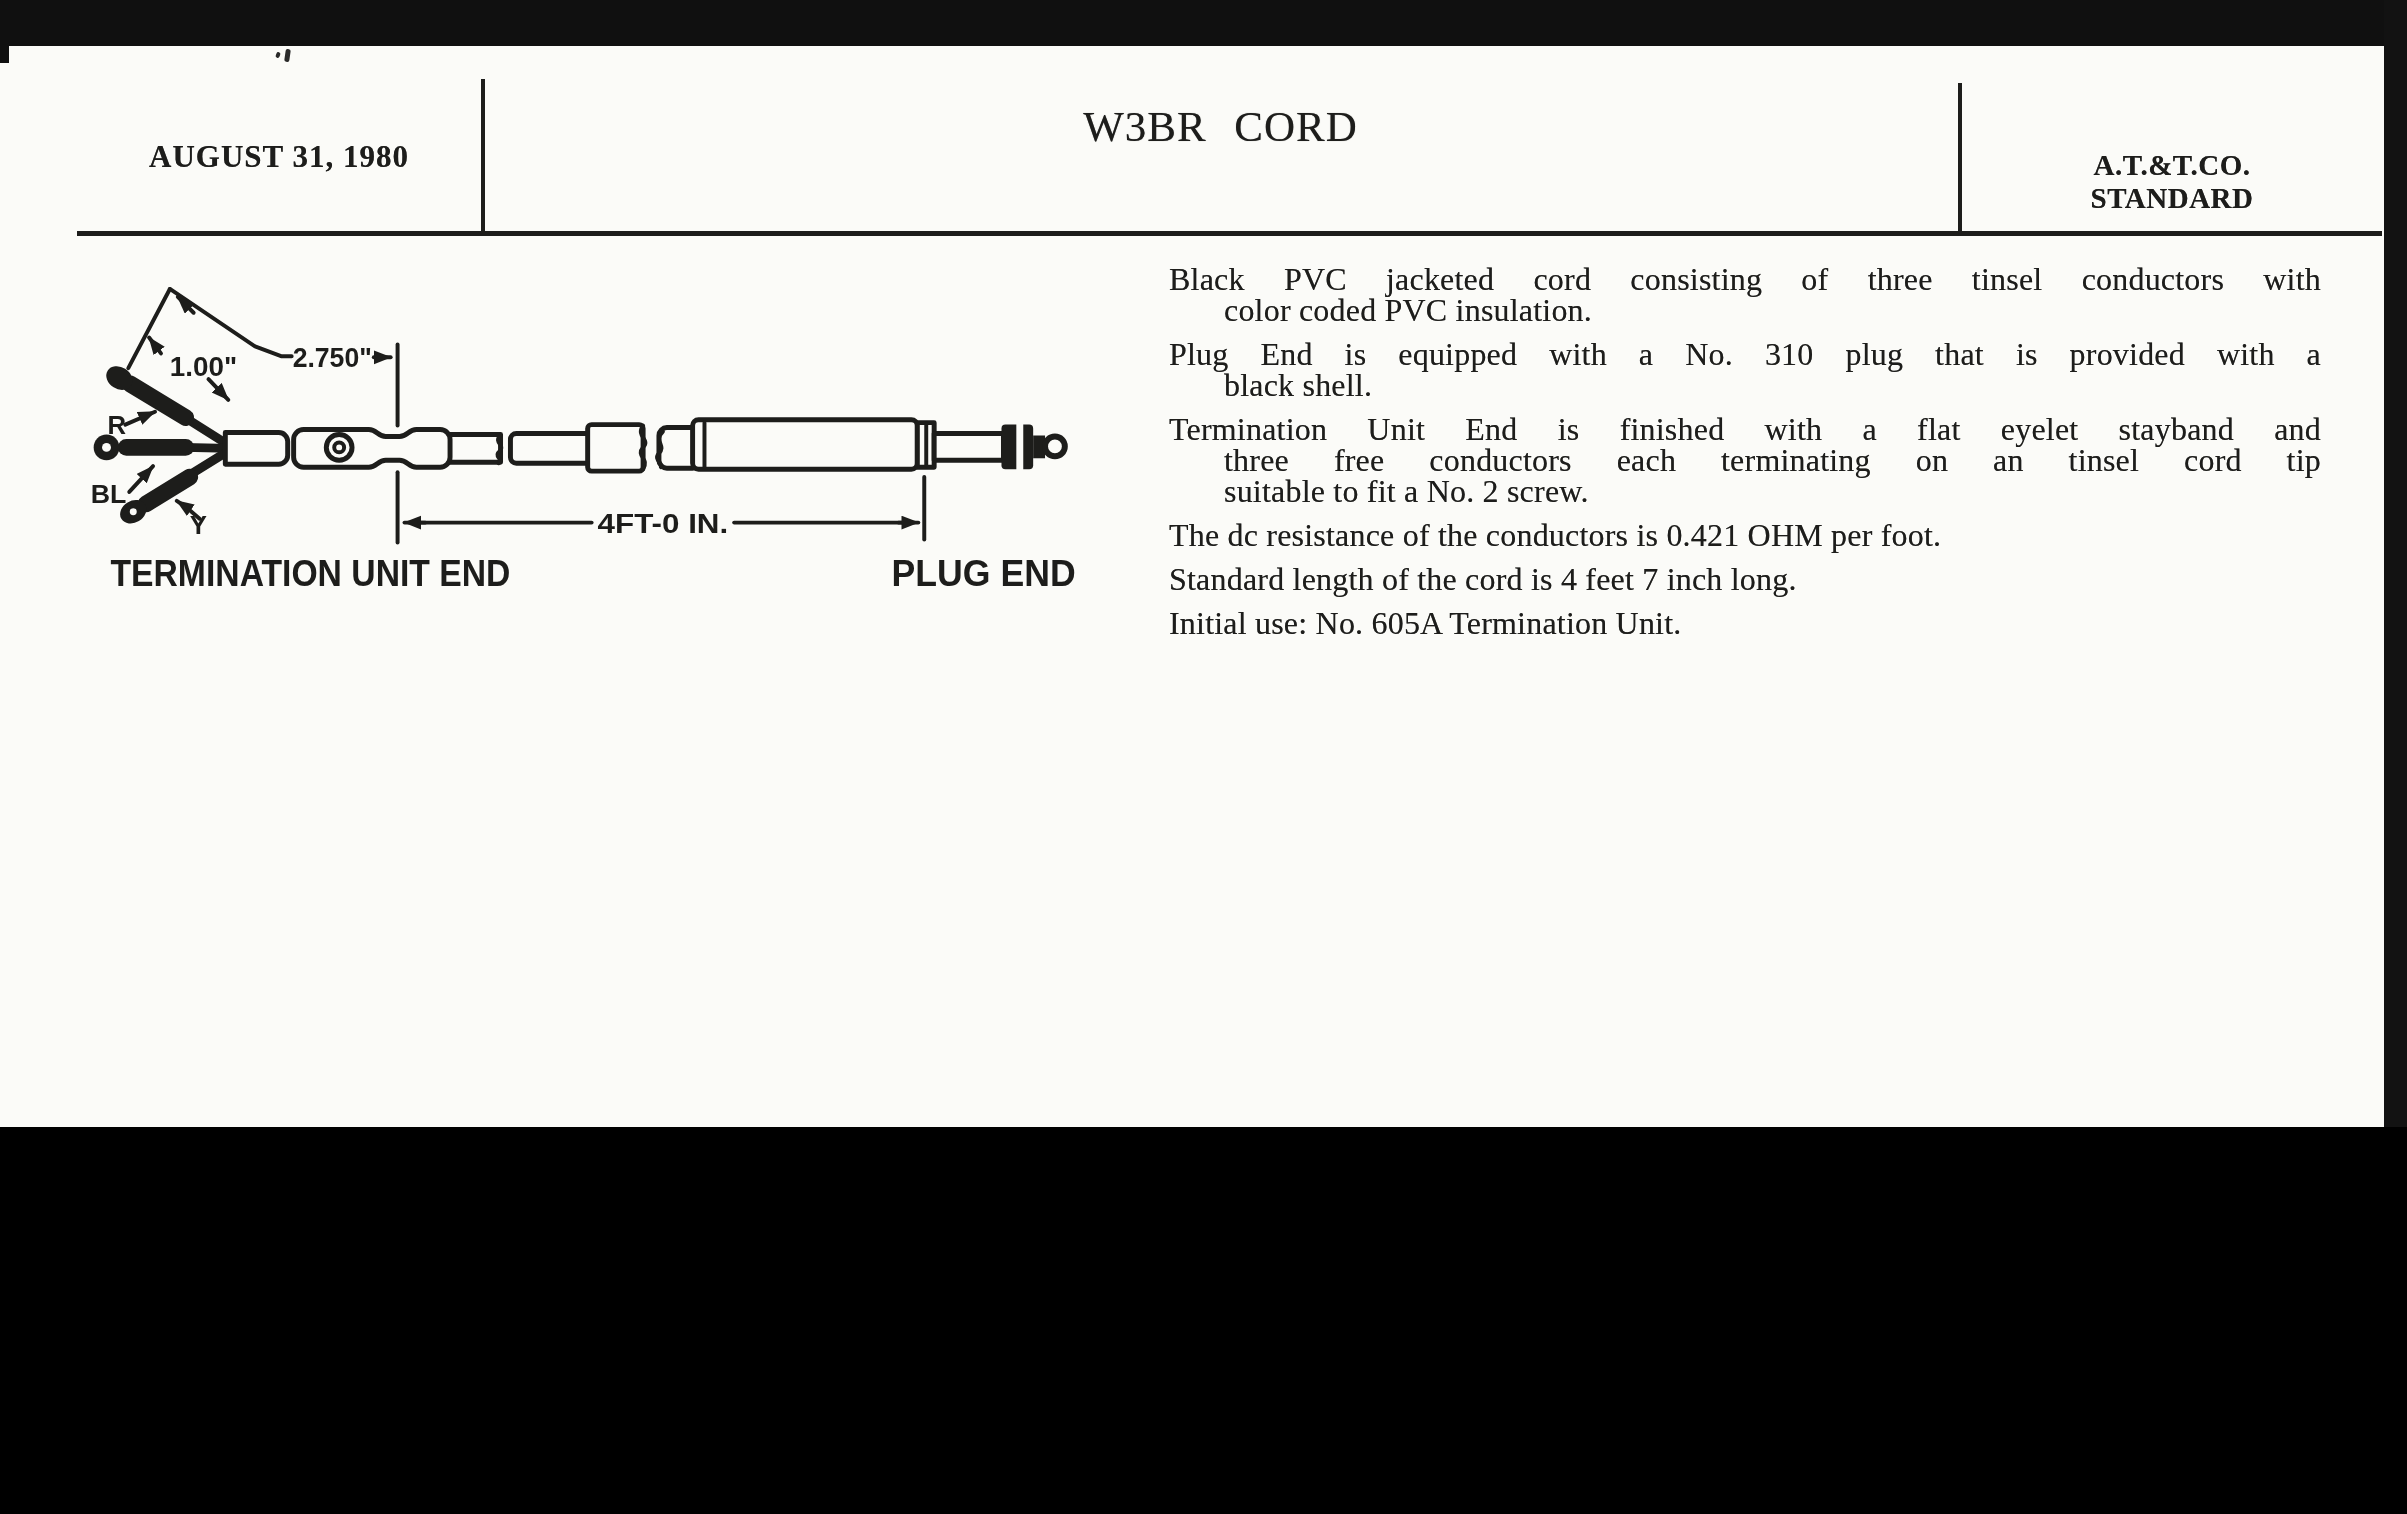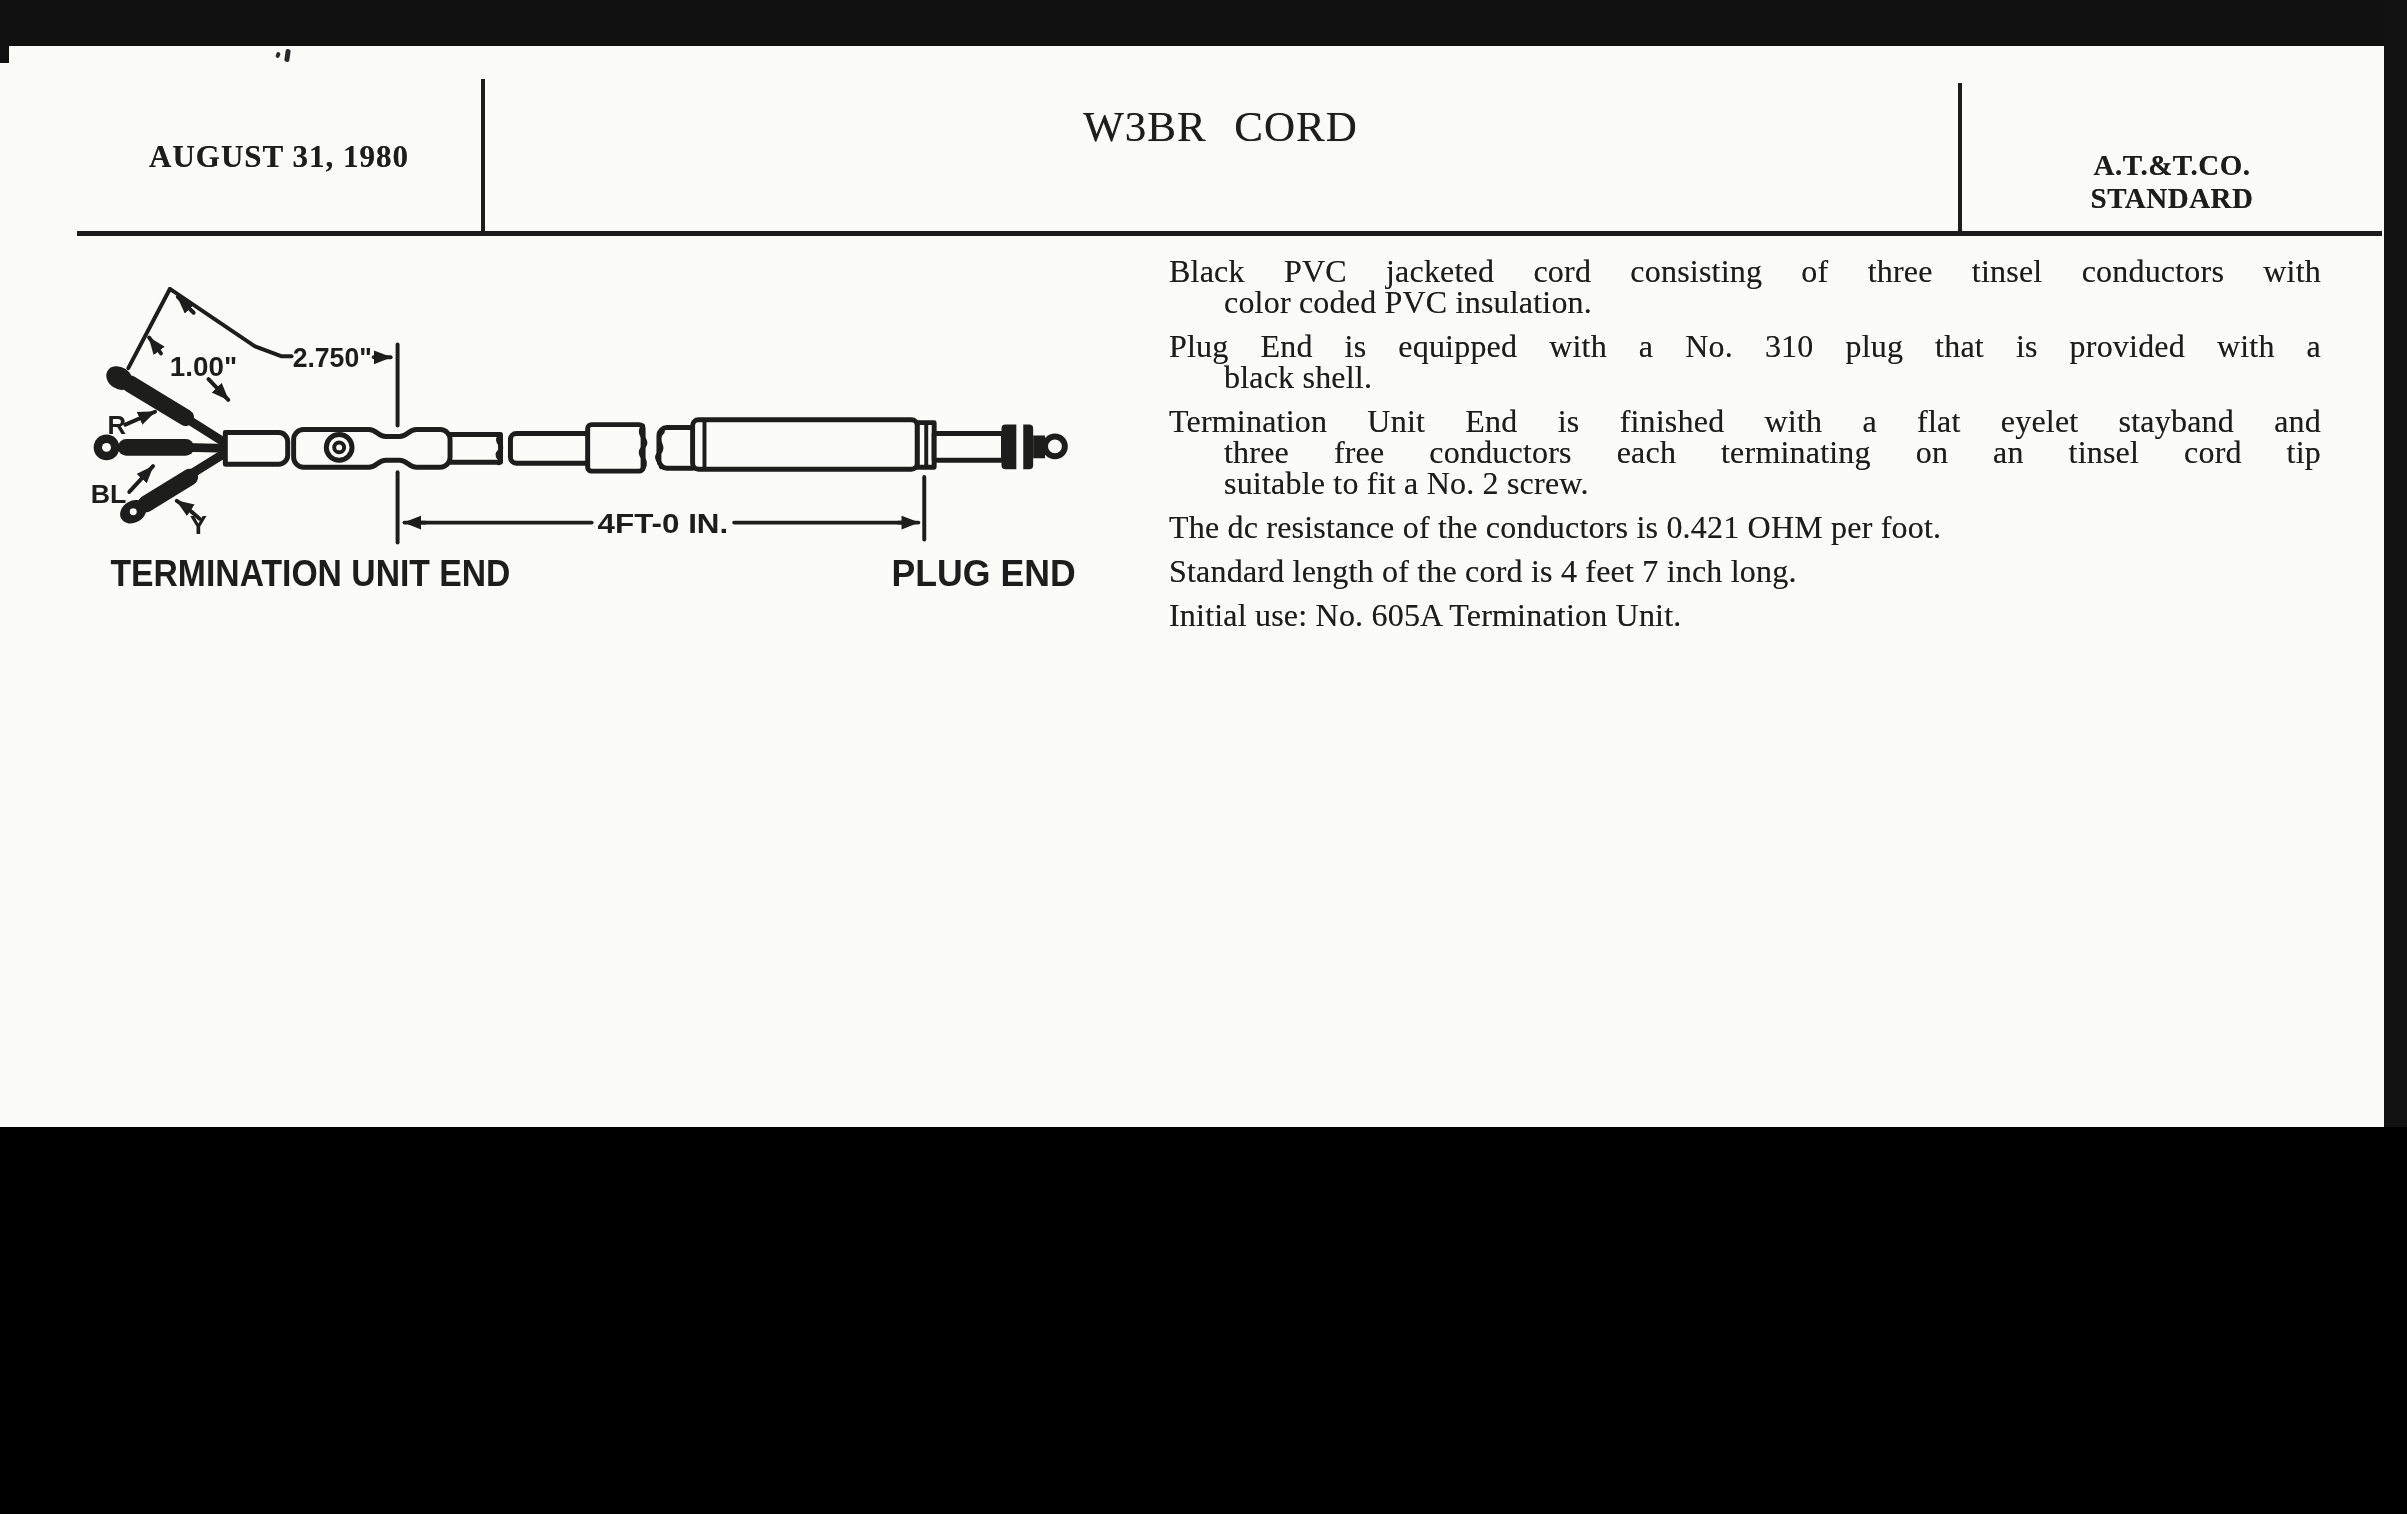--- a/index.html
+++ b/index.html
@@ -23,21 +23,21 @@
   .title{position:absolute;left:483px;top:102px;width:1475px;text-align:center;
         font-size:43px;font-weight:normal;letter-spacing:1px;word-spacing:16px;
         text-shadow:0 0 0.7px rgba(25,25,25,.65);}
   .std{position:absolute;left:1960px;top:125px;width:424px;text-align:center;
         font-size:29px;font-weight:bold;line-height:33px;letter-spacing:0.5px;
         text-shadow:0 0 0.6px rgba(25,25,25,.65);margin-top:24px;}
 
   .desc{position:absolute;left:1169px;top:256px;width:1152px;
         font-size:32px;line-height:31px;letter-spacing:0.2px;
         text-shadow:0 0 0.6px rgba(25,25,25,.6);}
-  .para{margin:0 0 13px 0;}
+  .para{margin:8px 0 13px 0;}
   .pline{text-align:justify;text-align-last:justify;text-justify:inter-word;white-space:normal;}
   .pline.cont{padding-left:55px;}
   .pline.last{text-align-last:left;}
 
   .footer-left{position:absolute;left:820px;top:1471px;font-size:28px;font-weight:bold;
         letter-spacing:0.4px;text-shadow:0 0 0.5px rgba(25,25,25,.6);}
   .footer-right{position:absolute;left:2059px;top:1471px;font-size:28px;font-weight:bold;
         letter-spacing:0.4px;text-shadow:0 0 0.5px rgba(25,25,25,.6);}
 
   svg.diagram{position:absolute;left:59px;top:267px;}

